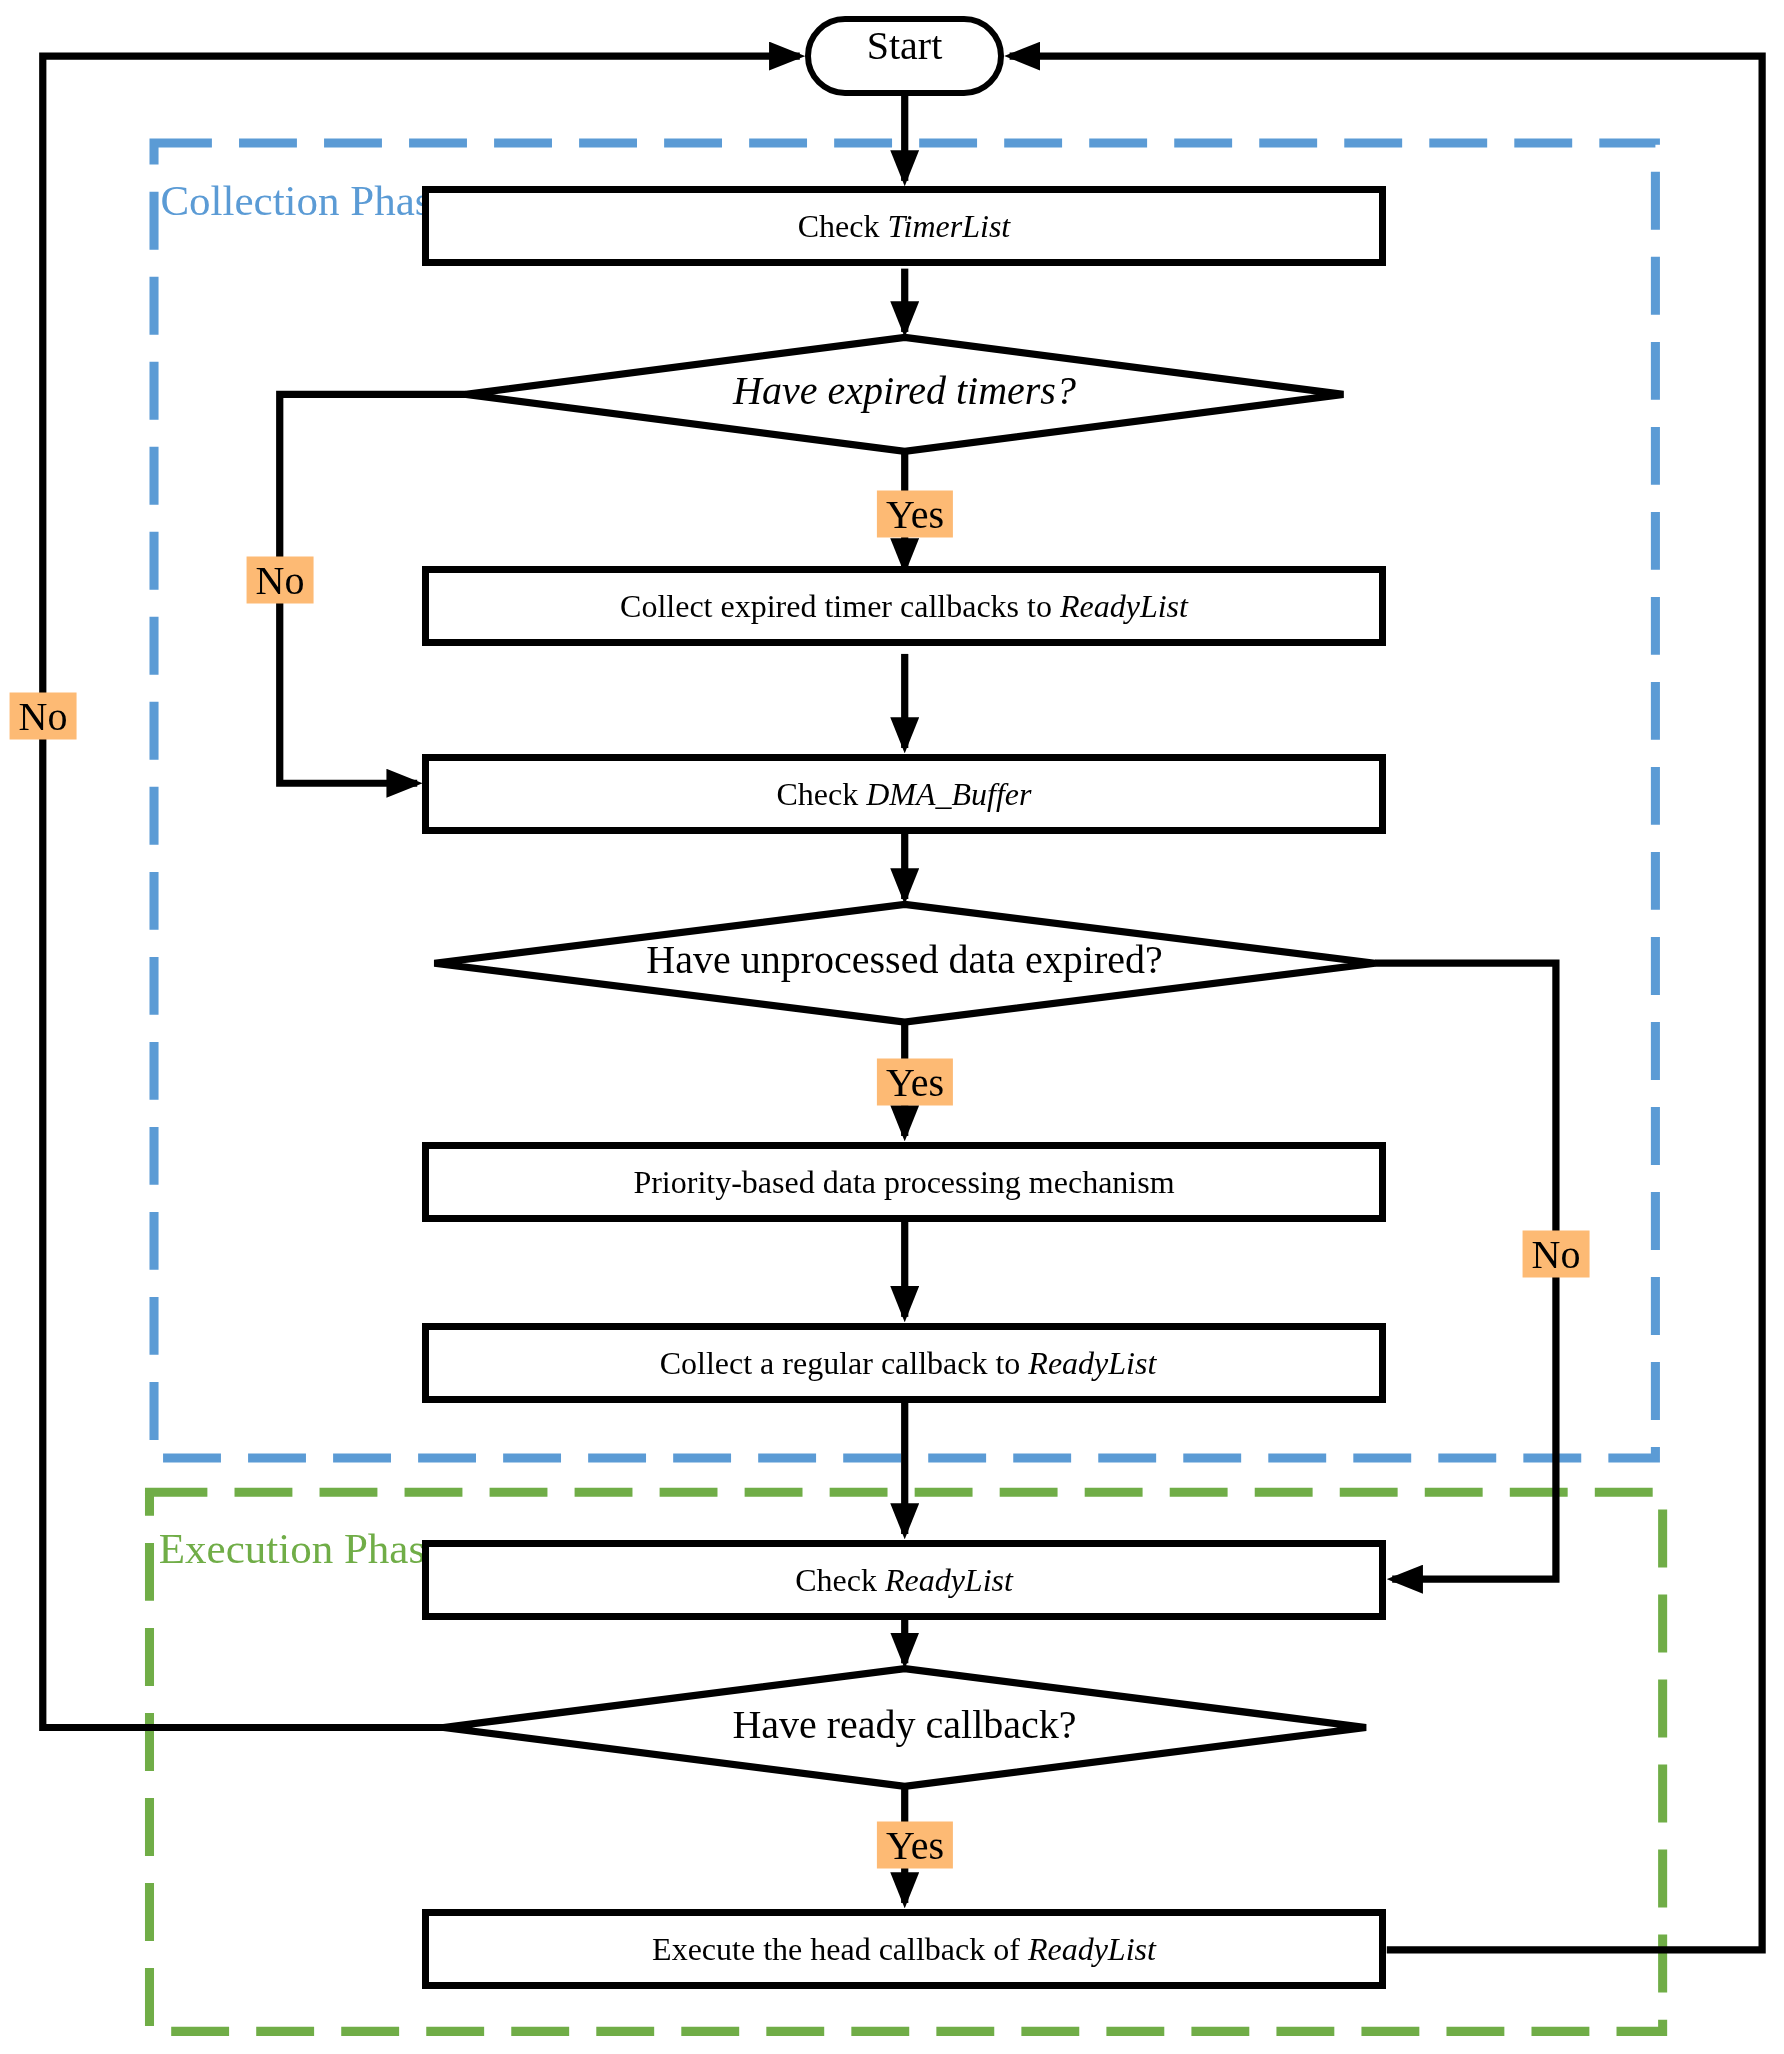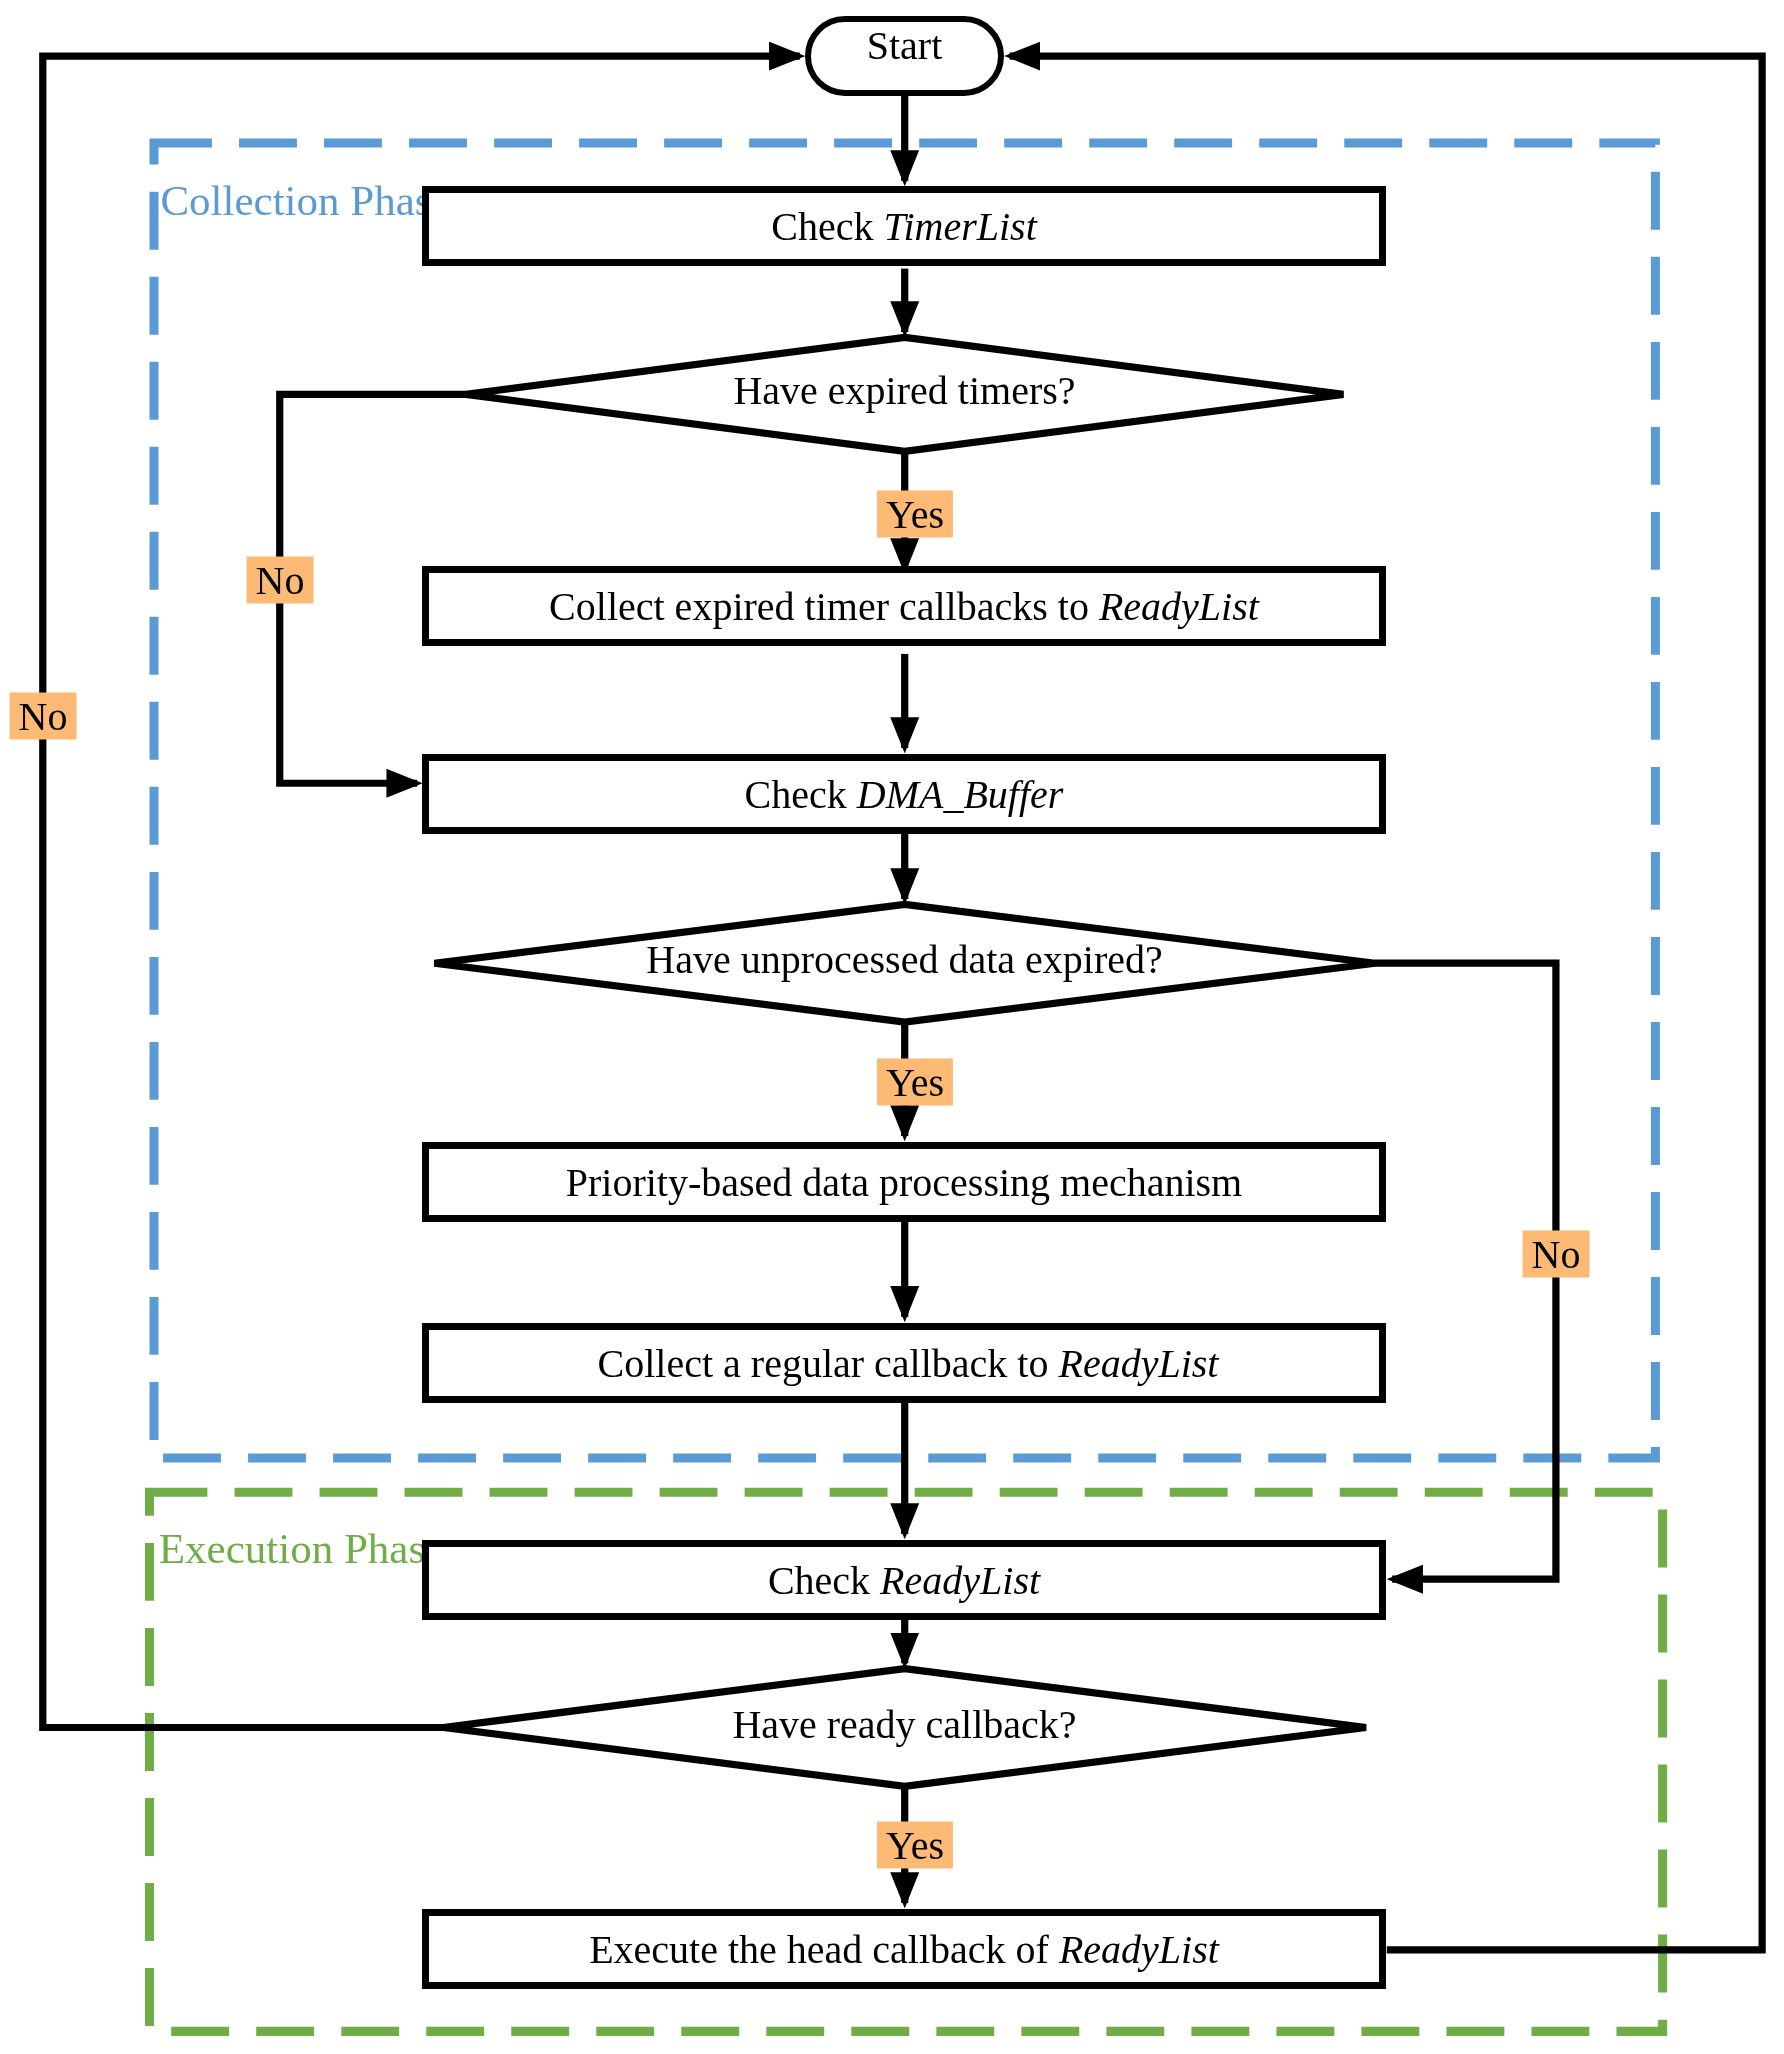--- a/index.html
+++ b/index.html
@@ -21,21 +21,21 @@
   .phase-outline{fill:none;stroke-width:10;stroke-dasharray:64 30;}
   .blue-outline{stroke:var(--blue);}
   .green-outline{stroke:var(--green);}
   .edge{fill:none;stroke:var(--ink);stroke-width:8;}
   .diamond{fill:#ffffff;stroke:var(--ink);stroke-width:8;}
 
   .node-box{
     position:absolute;left:422px;width:964px;height:80px;
     box-sizing:border-box;border:7.2px solid var(--ink);background:#ffffff;
     display:flex;align-items:center;justify-content:center;
-    font-size:40px;white-space:pre;z-index:2;
+    font-size:32px;white-space:pre;z-index:2;
   }
   .terminator{
     position:absolute;left:805px;top:16.3px;width:199px;height:80px;
     box-sizing:border-box;border:6.3px solid var(--ink);border-radius:40px;
     background:#ffffff;display:flex;align-items:flex-start;justify-content:center;
     font-size:40px;z-index:2;
   }
   .diamond-label{
     position:absolute;left:452px;width:905px;text-align:center;
     font-size:40px;z-index:2;white-space:pre;
@@ -109,21 +109,21 @@
   <div class="node-box" style="top:1323px;padding-left:8px;">
     <span>Collect a regular callback to </span><i>ReadyList</i>
   </div>
   <div class="node-box" style="top:1540px;">
     <span>Check </span><i>ReadyList</i>
   </div>
   <div class="node-box" style="top:1909px;">
     <span>Execute the head callback of </span><i>ReadyList</i>
   </div>
 
-  <div class="diamond-label" style="top:367px;">Have expired timers?</div>
+  <div class="diamond-label" style="top:367px;font-style:italic;">Have expired timers?</div>
   <div class="diamond-label" style="top:936px;">Have unprocessed data expired?</div>
   <div class="diamond-label" style="top:1701px;">Have ready callback?</div>
 
   <div class="edge-label" style="left:915px;top:514px;">Yes</div>
   <div class="edge-label" style="left:280px;top:580px;">No</div>
   <div class="edge-label" style="left:915px;top:1082px;">Yes</div>
   <div class="edge-label" style="left:1556px;top:1254px;">No</div>
   <div class="edge-label" style="left:915px;top:1845px;">Yes</div>
   <div class="edge-label" style="left:43px;top:716px;">No</div>
 

